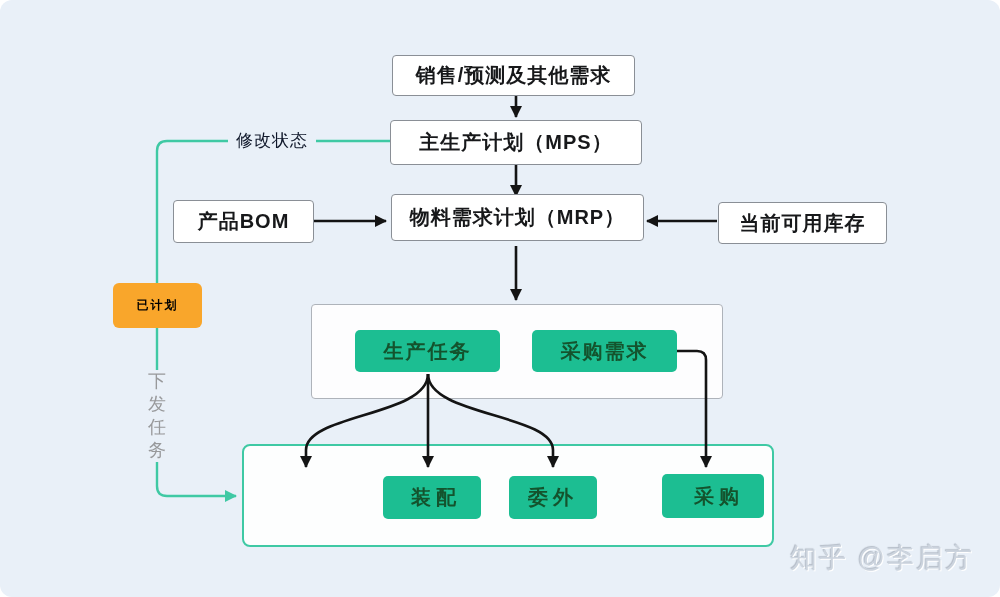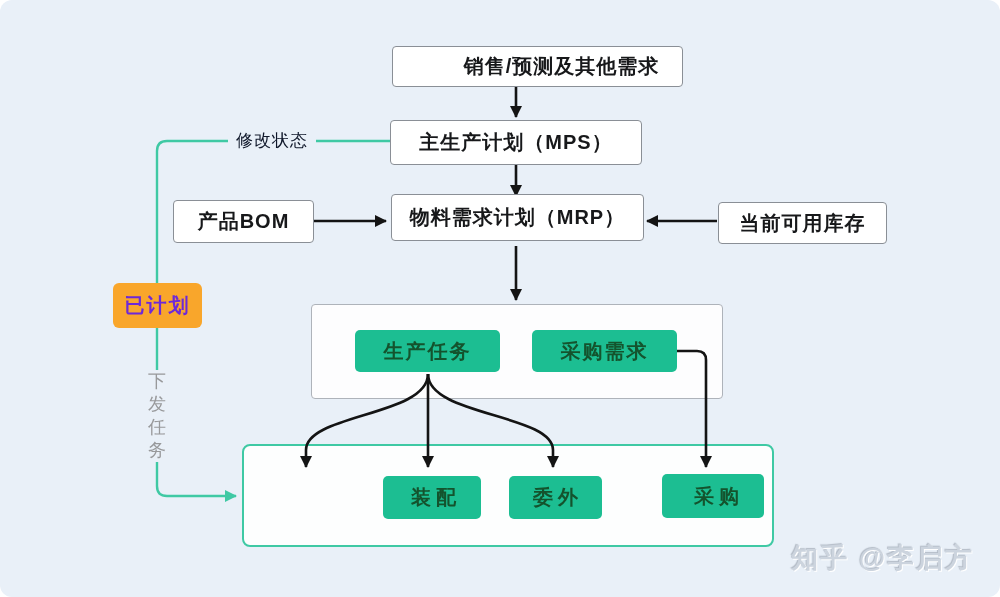--- a/index.html
+++ b/index.html
@@ -14,26 +14,26 @@
   .box{position:absolute;background:#ffffff;border:1px solid #8a8f96;border-radius:4px;
        display:flex;align-items:center;justify-content:center;
        color:#17181a;font-size:20px;font-weight:600;letter-spacing:1px;white-space:nowrap;}
   .container1{position:absolute;background:#fdfdfe;border:1px solid #aeb3ba;border-radius:4px;}
   .container2{position:absolute;background:#fdfefe;border:2px solid #3FC9A4;border-radius:8px;}
   .greenbtn{position:absolute;background:#1CBE92;border-radius:5px;
             display:flex;align-items:center;justify-content:center;
             color:#14532d;font-size:20px;font-weight:600;letter-spacing:2px;white-space:nowrap;}
   .badge{position:absolute;background:#F9A62B;border-radius:6px;
          display:flex;align-items:center;justify-content:center;
-         color:#6d28d9;font-size:20px;font-weight:600;letter-spacing:2px;}
+         color:#000000;font-size:12px;font-weight:600;letter-spacing:2px;}
   .linelabel{position:absolute;background:#E9F0F8;color:#0f172a;font-size:17px;
              display:flex;align-items:center;justify-content:center;letter-spacing:1px;}
   .vlabel{position:absolute;background:#E9F0F8;color:#98999b;font-size:18px;
           width:22px;line-height:23px;text-align:center;word-break:break-all;}
-  .watermark{position:absolute;color:#ccd4de;font-size:27px;font-weight:bold;
+  .watermark{position:absolute;color:#ccd4de;font-size:27px;font-weight:normal;
              letter-spacing:2px;white-space:nowrap;
              text-shadow:1px 1px 0 #ffffff,-1px -1px 1px #b4bcc7;}
 </style>
 </head>
 <body>
 
 <div class="canvas">
 
   <div class="containers">
     <div class="container1" style="left:311px;top:304px;width:410px;height:93px;"></div>
@@ -58,21 +58,21 @@
     <path d="M313,221 L386,221" fill="none" stroke="#141414" stroke-width="2.6" marker-end="url(#ab)"></path>
     <path d="M717,221 L647,221" fill="none" stroke="#141414" stroke-width="2.6" marker-end="url(#ab)"></path>
     <path d="M677,351 L697,351 Q706,351 706,360 L706,467" fill="none" stroke="#141414" stroke-width="2.6" marker-end="url(#ab)"></path>
     <path d="M428,374 C428,416 306,414 306,450 L306,467" fill="none" stroke="#141414" stroke-width="2.6" marker-end="url(#ab)"></path>
     <path d="M428,374 L428,467" fill="none" stroke="#141414" stroke-width="2.6" marker-end="url(#ab)"></path>
     <path d="M428,374 C428,416 553,414 553,450 L553,467" fill="none" stroke="#141414" stroke-width="2.6" marker-end="url(#ab)"></path>
   </svg>
 
   <div class="layer">
 
-    <div class="box" style="left:392px;top:46px;width:241px;height:39px;padding-left:48px;">
+    <div class="box" style="left:392px;top:55px;width:241px;height:39px;">
       <span>销售/预测及其他需求</span>
     </div>
 
     <div class="box" style="left:390px;top:120px;width:250px;height:43px;">
       <span>主生产计划（MPS）</span>
     </div>
 
     <div class="box" style="left:391px;top:194px;width:251px;height:45px;">
       <span>物料需求计划（MRP）</span>
     </div>
@@ -91,21 +91,21 @@
 
     <div class="greenbtn" style="left:532px;top:330px;width:145px;height:42px;">
       <span>采购需求</span>
     </div>
 
 
     <div class="greenbtn" style="left:383px;top:476px;width:90px;height:43px;letter-spacing:5px;padding-left:8px;">
       <span>装配</span>
     </div>
 
-    <div class="greenbtn" style="left:509px;top:476px;width:88px;height:43px;letter-spacing:5px;padding-left:5px;font-family:Liberation Mono, monospace;">
+    <div class="greenbtn" style="left:509px;top:476px;width:88px;height:43px;letter-spacing:5px;font-family:Liberation Mono, monospace;">
       <span>委外</span>
     </div>
 
     <div class="greenbtn" style="left:662px;top:474px;width:90px;height:44px;letter-spacing:5px;padding-left:12px;">
       <span>采购</span>
     </div>
 
     <div class="badge" style="left:113px;top:283px;width:89px;height:45px;">
       <span>已计划</span>
     </div>

